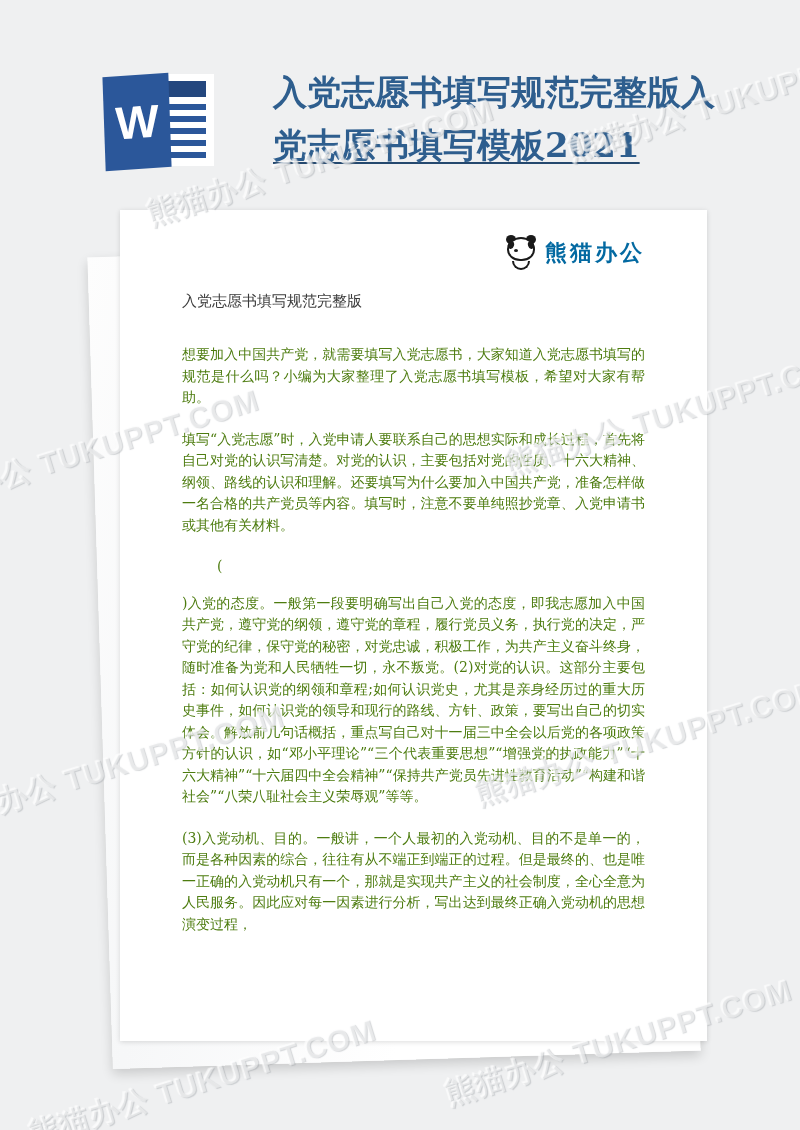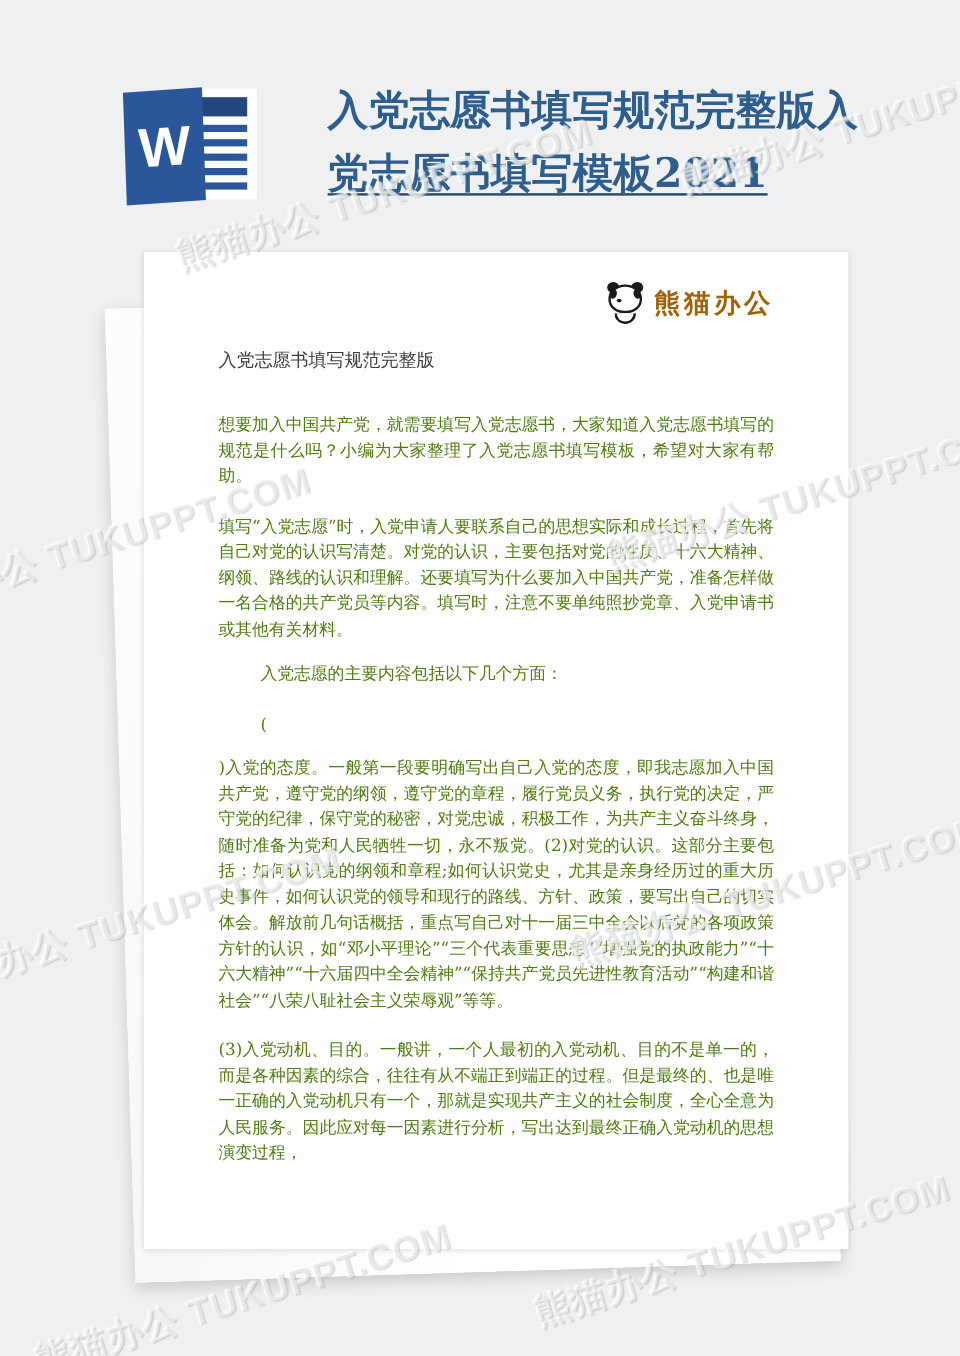--- a/index.html
+++ b/index.html
@@ -60,21 +60,21 @@
   .panda { position:relative; width:34px; height:36px; flex:0 0 34px; }
   .p-ear { position:absolute; width:10px; height:9px; background:#1a1a1a; border-radius:50%; top:0; }
   .p-ear.l{ left:2px; } .p-ear.r{ right:2px; }
   .p-face { position:absolute; left:3px; top:2px; width:28px; height:24px; background:#fff;
             border:2px solid #1a1a1a; border-radius:50% 50% 47% 47%; }
   .p-eye { position:absolute; width:6px; height:8px; background:#1a1a1a; border-radius:50%; top:6px; }
   .p-eye.l{ left:4px; transform:rotate(18deg);} .p-eye.r{ right:4px; transform:rotate(-18deg);}
   .p-nose { position:absolute; left:10px; top:14px; width:4px; height:3px; background:#1a1a1a; border-radius:50%; }
   .p-body { position:absolute; left:8px; top:26px; width:18px; height:9px; background:#fff;
             border:2px solid #1a1a1a; border-top:none; border-radius:0 0 9px 9px; }
-  .brand-name { font-size:22px; font-weight:bold; color:#a16207; letter-spacing:3px; white-space:nowrap; }
+  .brand-name { font-size:22px; font-weight:bold; color:#0369a1; letter-spacing:3px; white-space:nowrap; }
 
   
   .doc-heading {
     margin-top:10px;
     font-size:15px; line-height:33px; color:#3b3b3b;
     font-family:"Liberation Sans",sans-serif; font-weight:400;
   }
   .doc-heading span { display:block; }
   .body-text p {
     font-family:"DejaVu Serif","Liberation Serif",serif;
@@ -142,21 +142,20 @@
       <span class="brand-name">熊猫办公</span>
     </div>
 
     <div class="doc-heading">
       <span>入党志愿书填写规范完整版</span>
     </div>
 
     <div class="body-text">
       <p class="first">想要加入中国共产党，就需要填写入党志愿书，大家知道入党志愿书填写的规范是什么吗？小编为大家整理了入党志愿书填写模板，希望对大家有帮助。</p>
       <p class="gap">填写“入党志愿”时，入党申请人要联系自己的思想实际和成长过程，首先将自己对党的认识写清楚。对党的认识，主要包括对党的性质、十六大精神、纲领、路线的认识和理解。还要填写为什么要加入中国共产党，准备怎样做一名合格的共产党员等内容。填写时，注意不要单纯照抄党章、入党申请书或其他有关材料。</p>
-      <p class="indent">入党志愿的主要内容包括以下几个方面：</p>
       <p class="indent gap">(</p>
       <p class="no-gap">)入党的态度。一般第一段要明确写出自己入党的态度，即我志愿加入中国共产党，遵守党的纲领，遵守党的章程，履行党员义务，执行党的决定，严守党的纪律，保守党的秘密，对党忠诚，积极工作，为共产主义奋斗终身，随时准备为党和人民牺牲一切，永不叛党。(2)对党的认识。这部分主要包括：如何认识党的纲领和章程;如何认识党史，尤其是亲身经历过的重大历史事件，如何认识党的领导和现行的路线、方针、政策，要写出自己的切实体会。解放前几句话概括，重点写自己对十一届三中全会以后党的各项政策方针的认识，如“邓小平理论”“三个代表重要思想”“增强党的执政能力”“十六大精神”“十六届四中全会精神”“保持共产党员先进性教育活动”“构建和谐社会”“八荣八耻社会主义荣辱观”等等。</p>
       <p class="gap">(3)入党动机、目的。一般讲，一个人最初的入党动机、目的不是单一的，而是各种因素的综合，往往有从不端正到端正的过程。但是最终的、也是唯一正确的入党动机只有一个，那就是实现共产主义的社会制度，全心全意为人民服务。因此应对每一因素进行分析，写出达到最终正确入党动机的思想演变过程，</p>
     </div>
 
   </div>
 </div>
 
 <span class="wm wm1">熊猫办公 TUKUPPT.COM</span>
 <span class="wm wm2">熊猫办公 TUKUPPT.COM</span>

